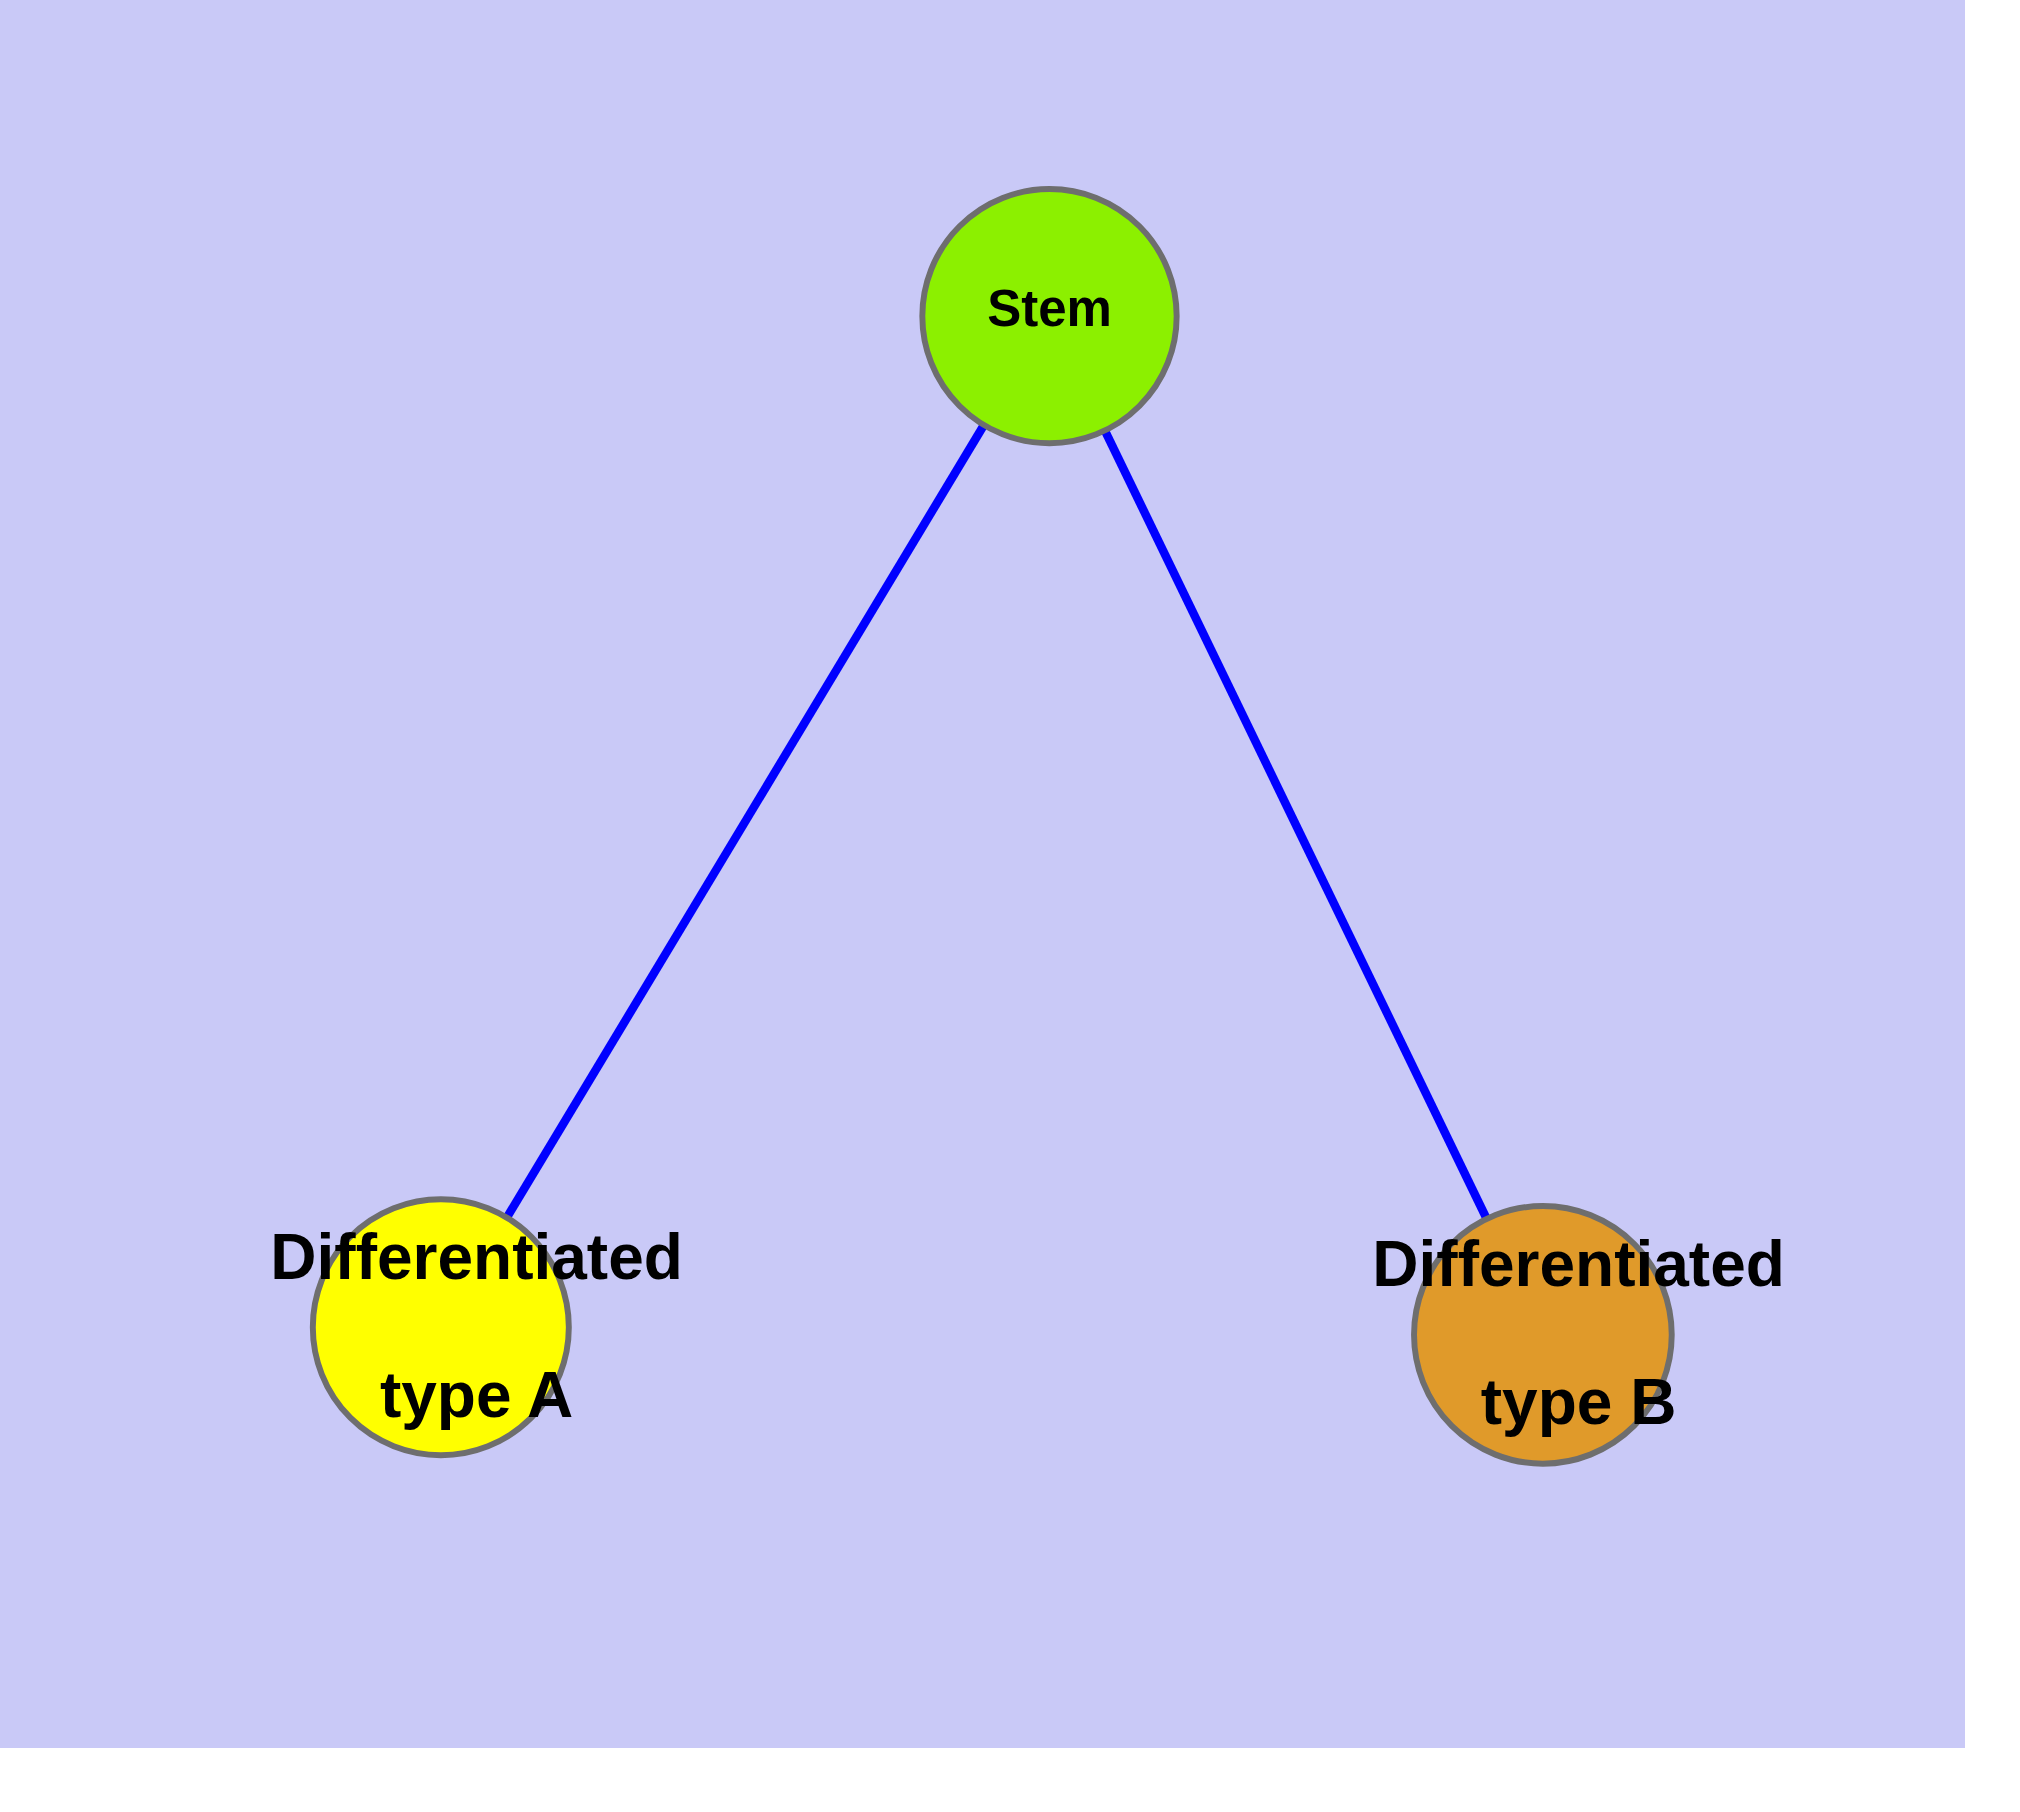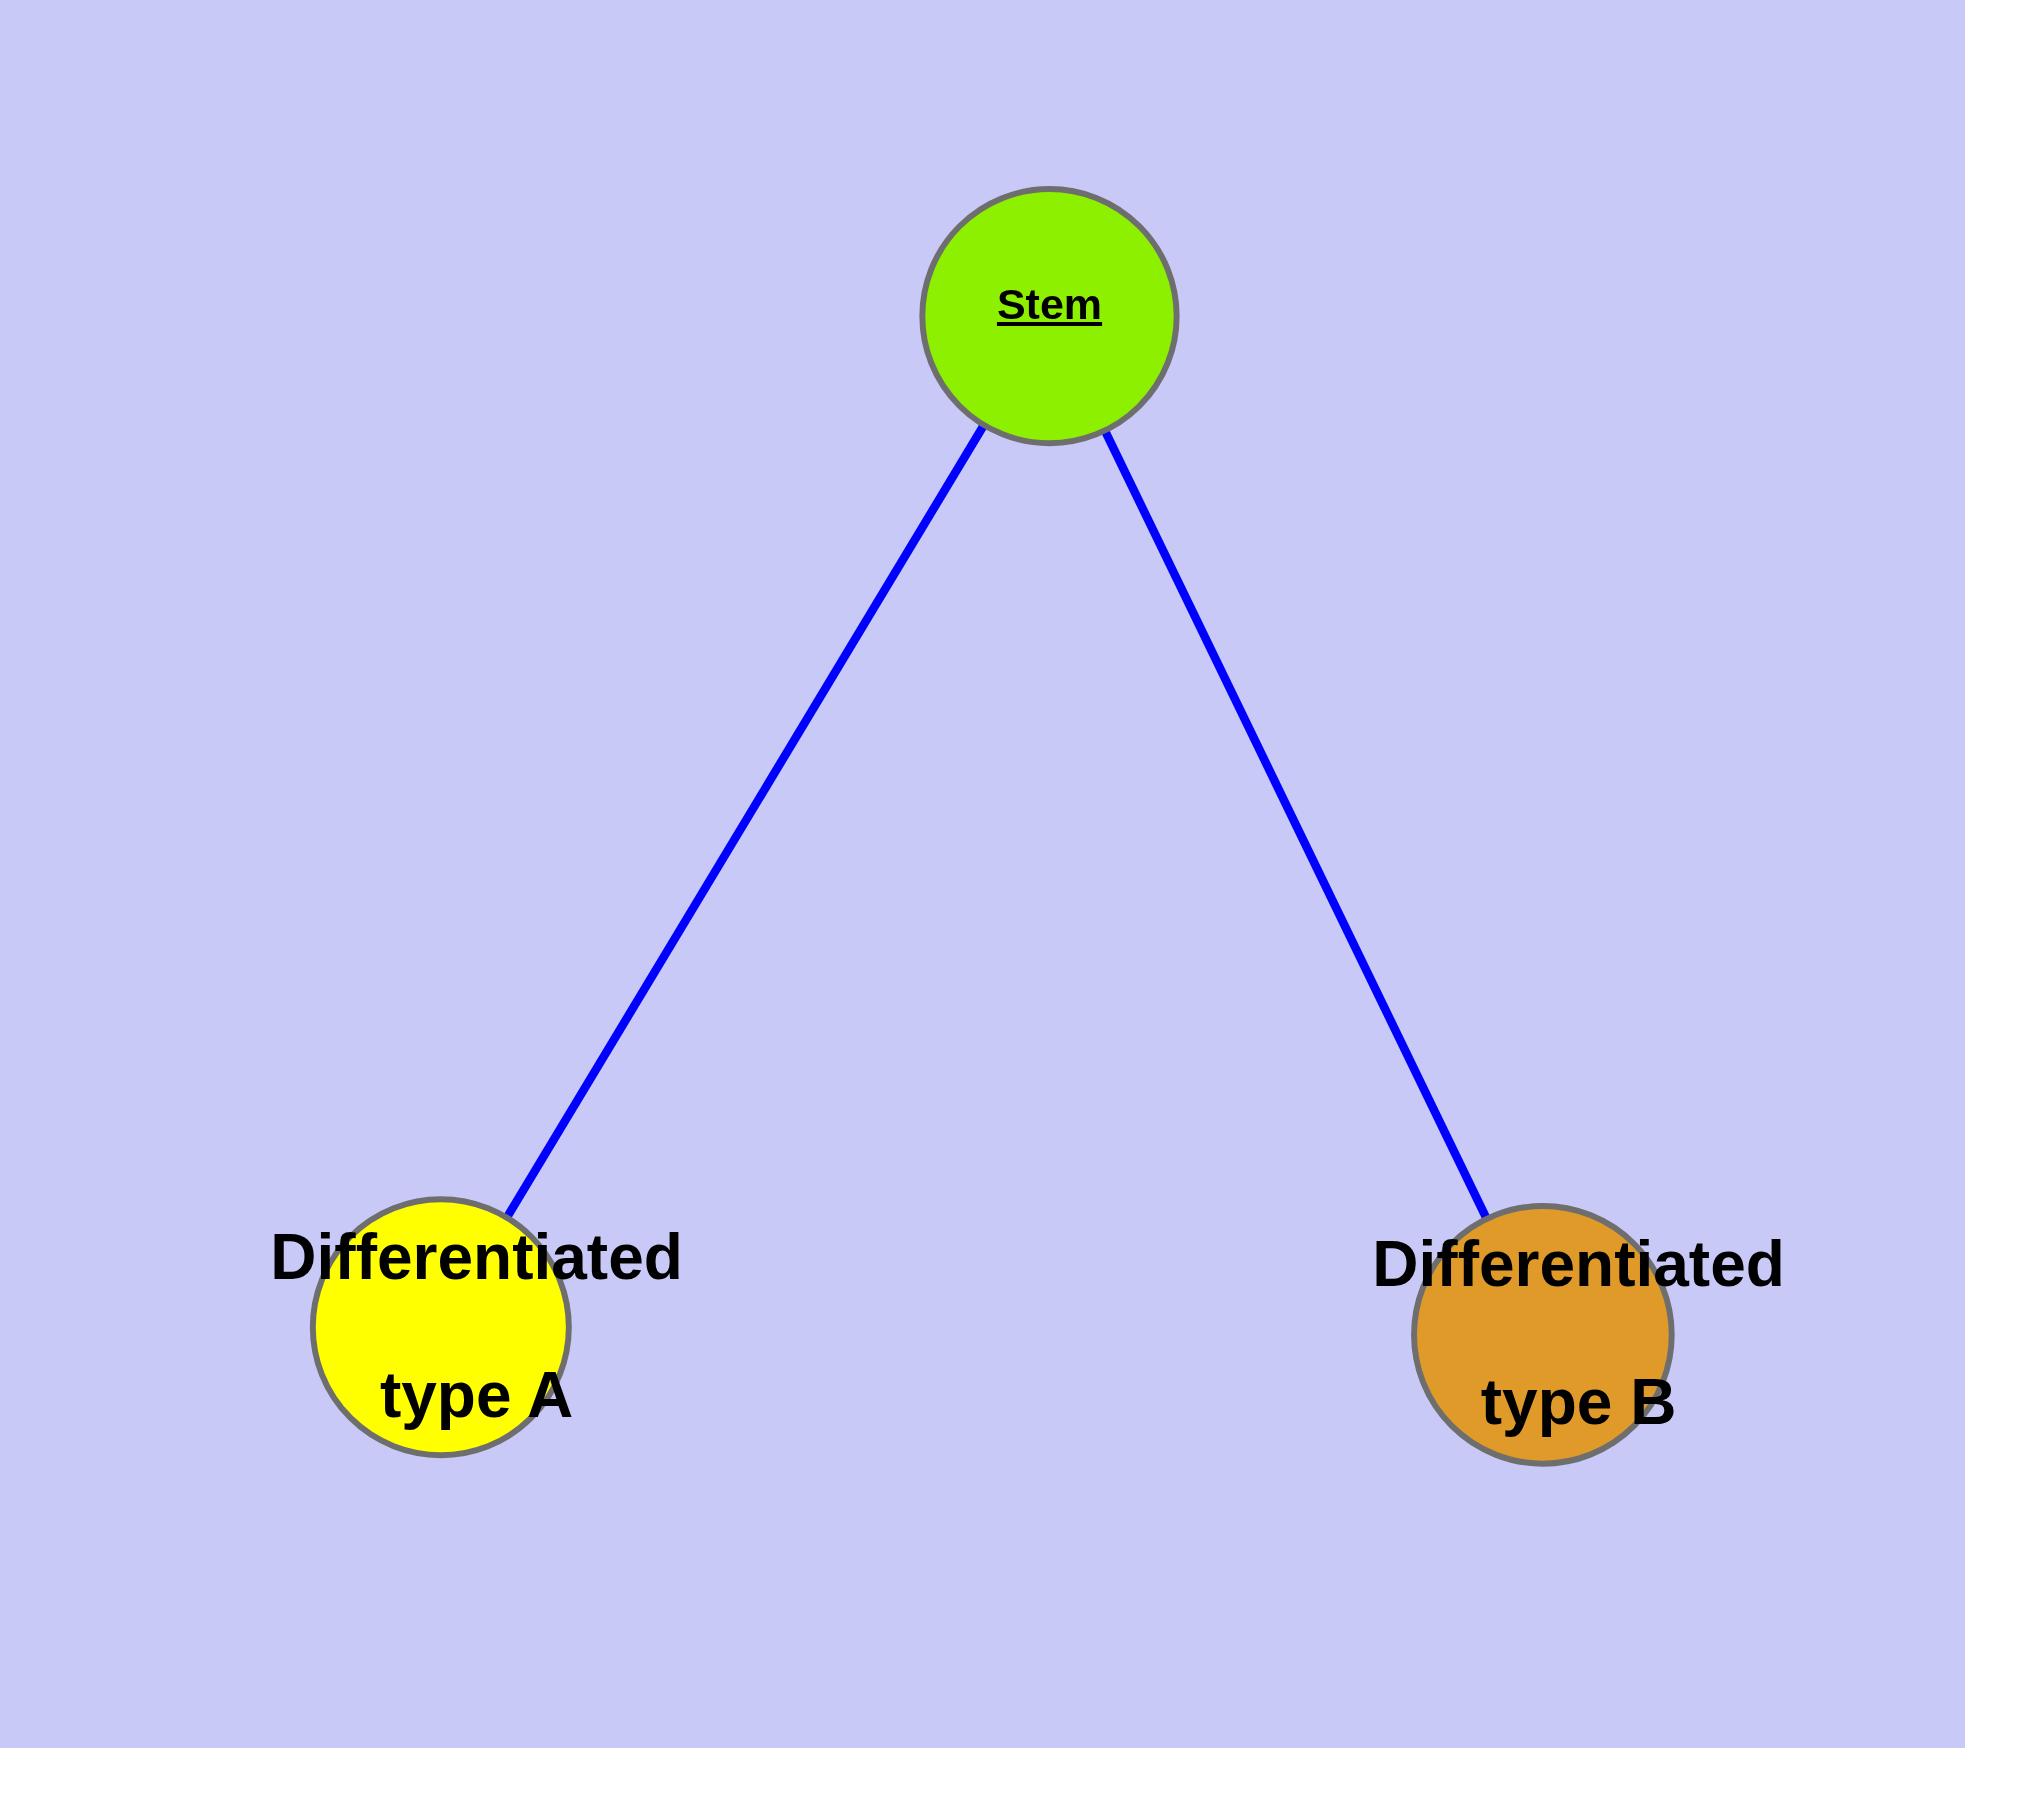--- a/index.html
+++ b/index.html
@@ -47,25 +47,24 @@
     color: #000000;
     font-family: "Liberation Sans", sans-serif;
     font-weight: bold;
     line-height: 1.08;
     white-space: pre;
     pointer-events: none;
     -webkit-font-smoothing: antialiased;
   }
 
   .label-stem {
-    font-size: 43px;
+    font-size: 51px;
     left: 795px;
     top: 280px;
     width: 509px;
-    text-decoration: underline;
   }
 
   .label-diffA {
     font-size: 64px;
     left: 102px;
     top: 1263px;
     width: 678px;
   }
 
   .label-diffB {

